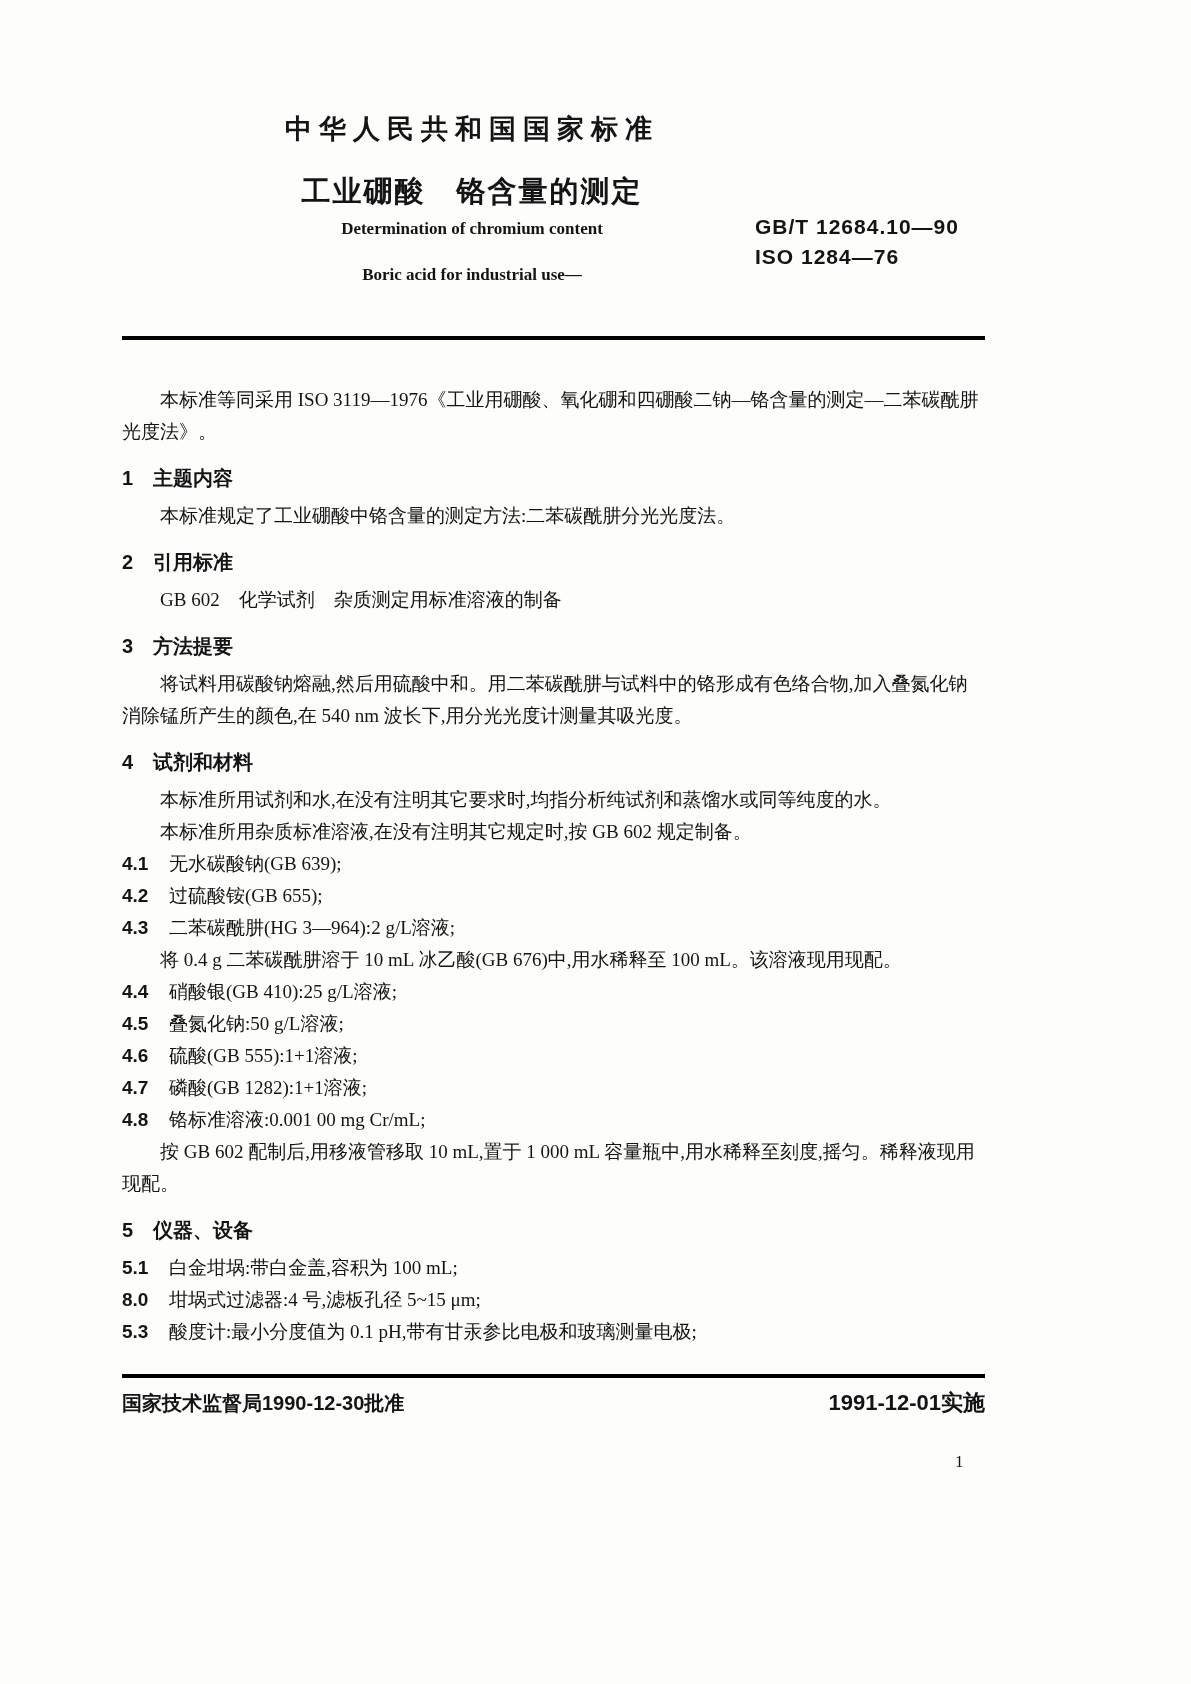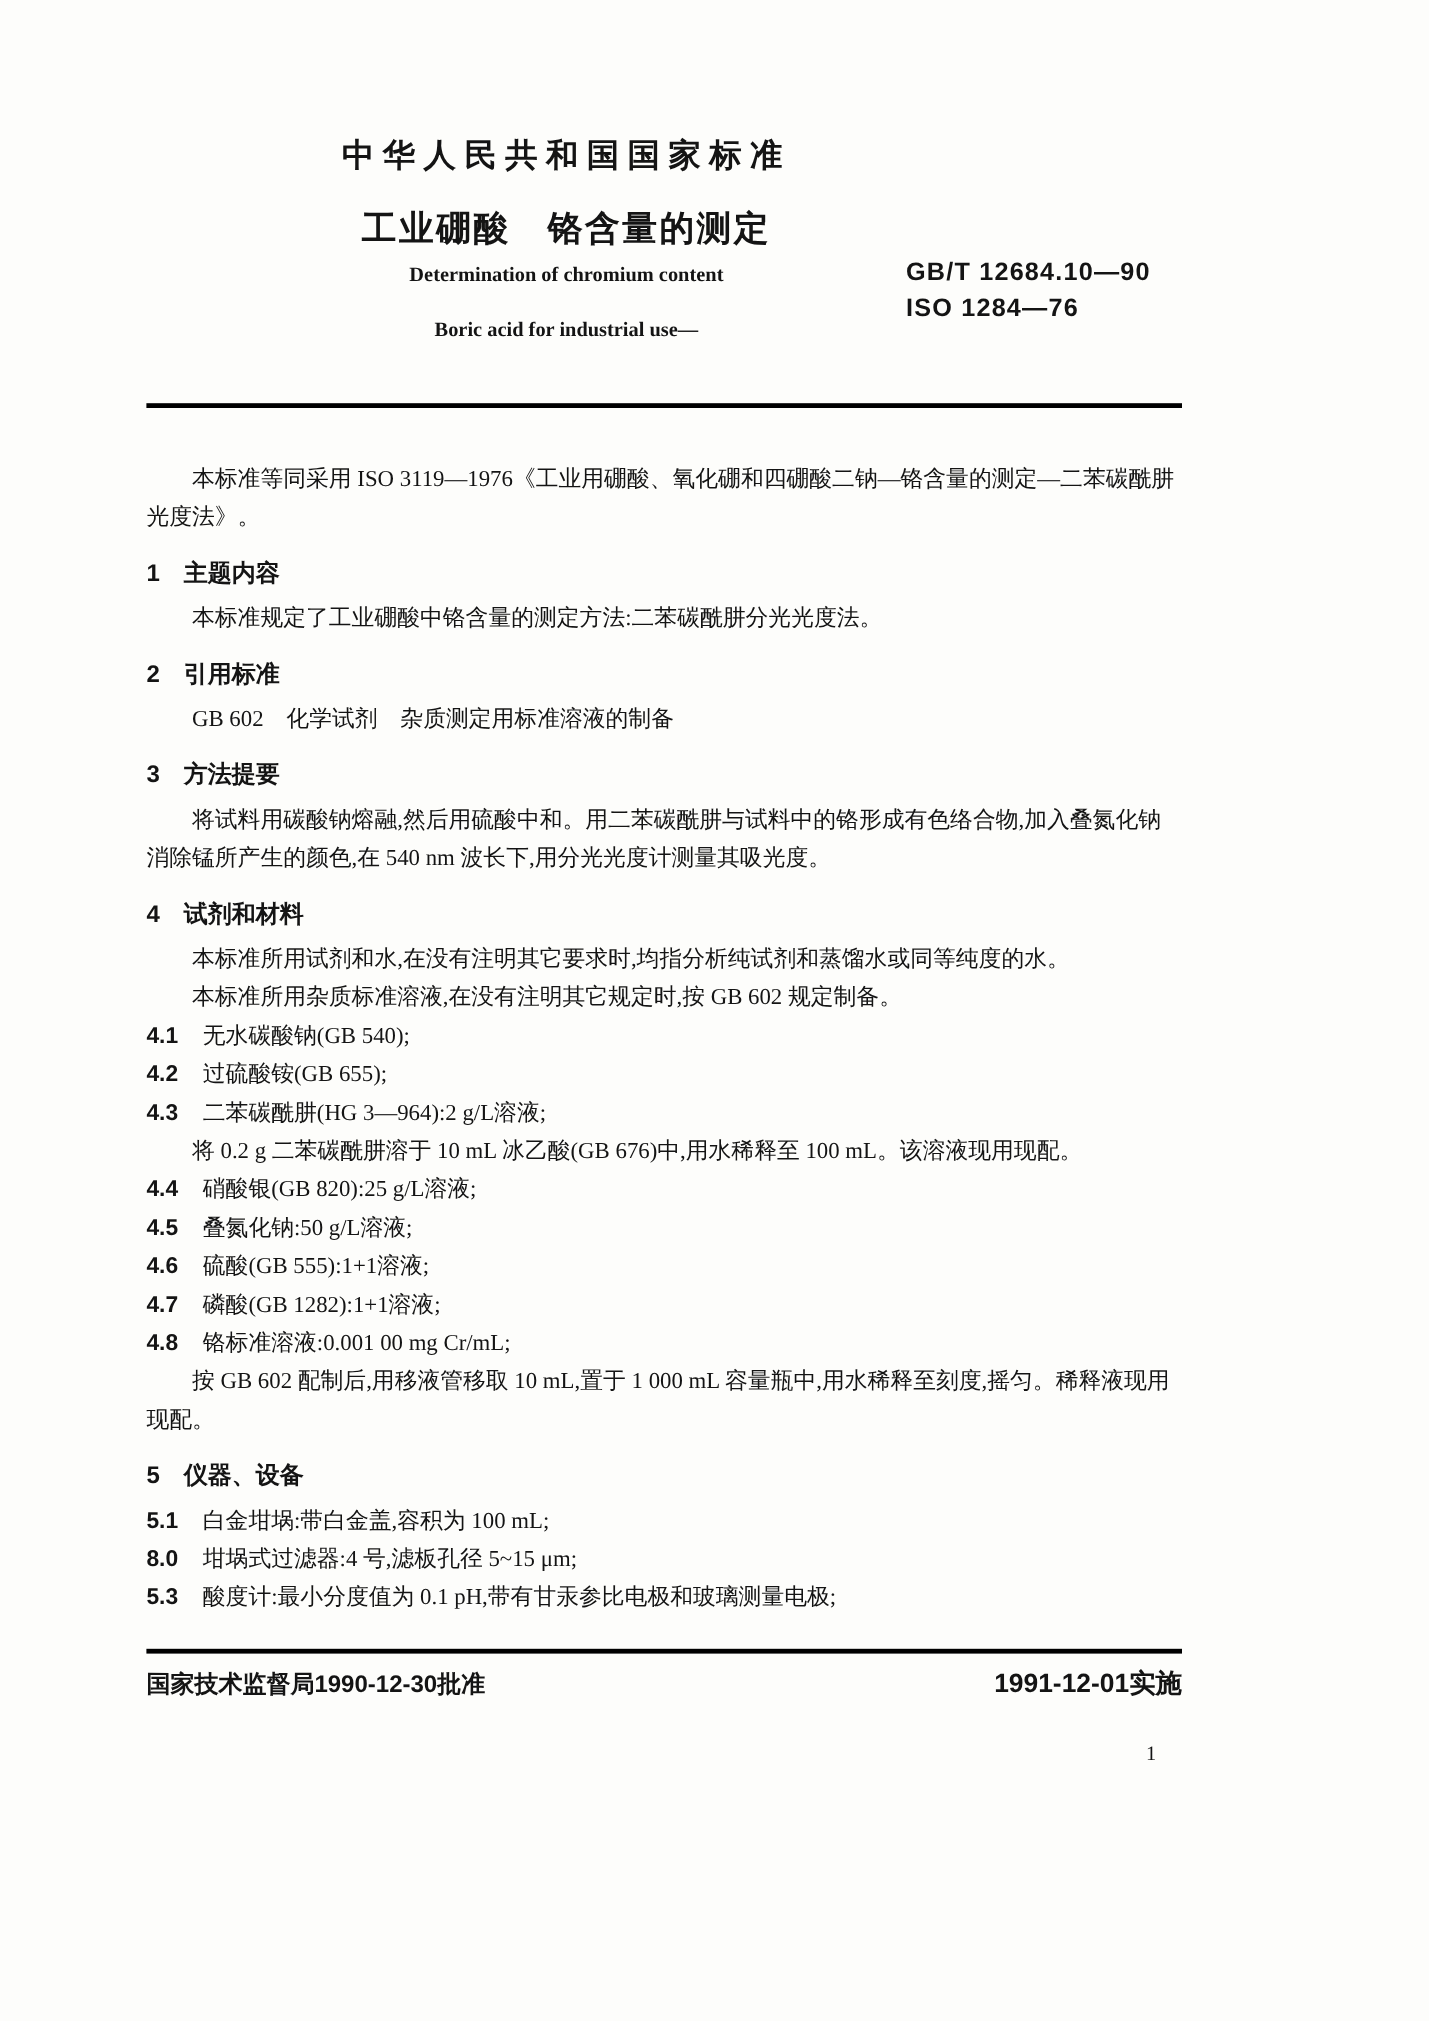--- a/index.html
+++ b/index.html
@@ -152,34 +152,34 @@
       <p class="para indent">将试料用碳酸钠熔融,然后用硫酸中和。用二苯碳酰肼与试料中的铬形成有色络合物,加入叠氮化钠消除锰所产生的颜色,在 540 nm 波长下,用分光光度计测量其吸光度。</p>
     </div>
 
     <div class="section">
       <div class="sec-heading">4　试剂和材料</div>
       <p class="para indent">本标准所用试剂和水,在没有注明其它要求时,均指分析纯试剂和蒸馏水或同等纯度的水。</p>
       <p class="para indent">本标准所用杂质标准溶液,在没有注明其它规定时,按 GB 602 规定制备。</p>
 
       <div class="item">
         <span class="item-num">4.1</span>
-        <span class="item-text">无水碳酸钠(GB 540);</span>
+        <span class="item-text">无水碳酸钠(GB 639);</span>
       </div>
       <div class="item">
         <span class="item-num">4.2</span>
         <span class="item-text">过硫酸铵(GB 655);</span>
       </div>
       <div class="item">
         <span class="item-num">4.3</span>
         <span class="item-text">二苯碳酰肼(HG 3—964):2 g/L溶液;</span>
       </div>
-      <p class="para indent">将 0.2 g 二苯碳酰肼溶于 10 mL 冰乙酸(GB 676)中,用水稀释至 100 mL。该溶液现用现配。</p>
+      <p class="para indent">将 0.4 g 二苯碳酰肼溶于 10 mL 冰乙酸(GB 676)中,用水稀释至 100 mL。该溶液现用现配。</p>
       <div class="item">
         <span class="item-num">4.4</span>
-        <span class="item-text">硝酸银(GB 820):25 g/L溶液;</span>
+        <span class="item-text">硝酸银(GB 410):25 g/L溶液;</span>
       </div>
       <div class="item">
         <span class="item-num">4.5</span>
         <span class="item-text">叠氮化钠:50 g/L溶液;</span>
       </div>
       <div class="item">
         <span class="item-num">4.6</span>
         <span class="item-text">硫酸(GB 555):1+1溶液;</span>
       </div>
       <div class="item">

